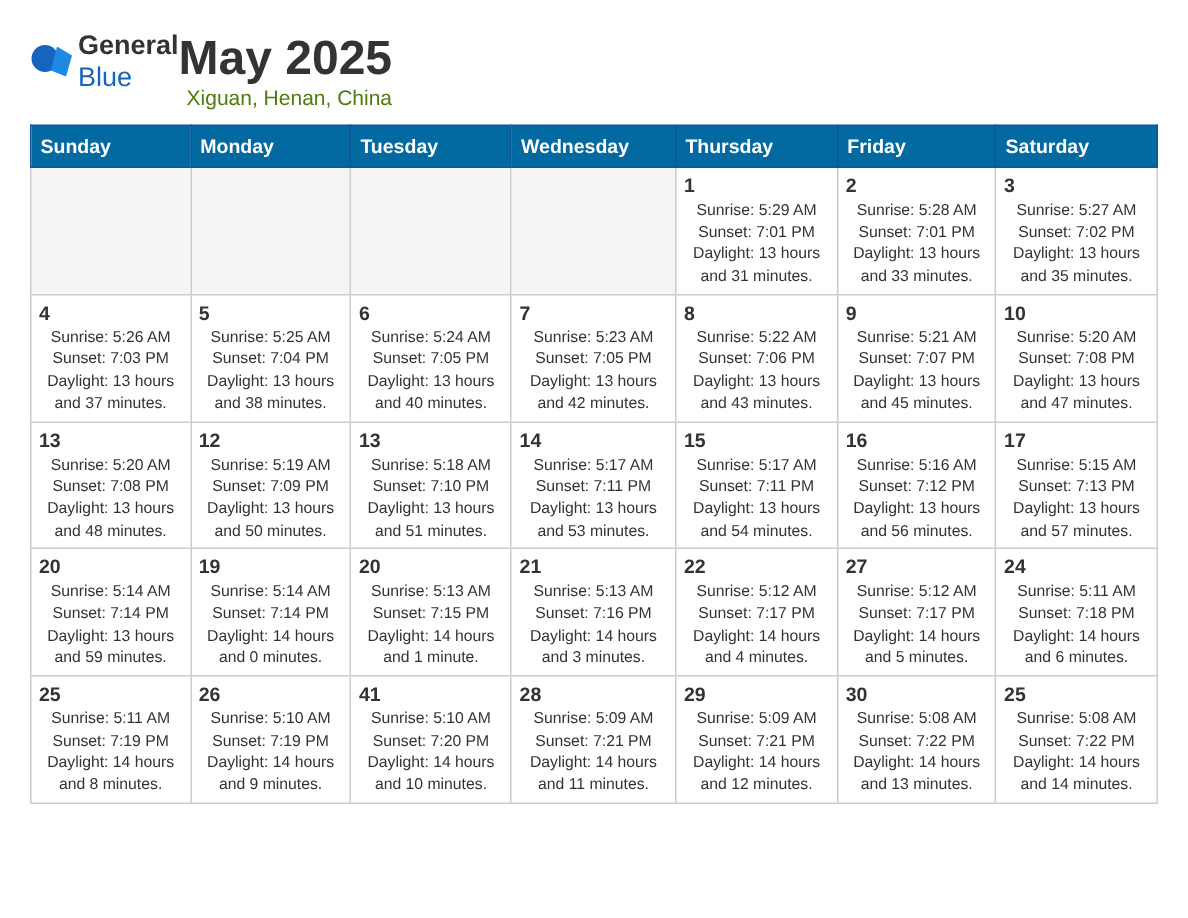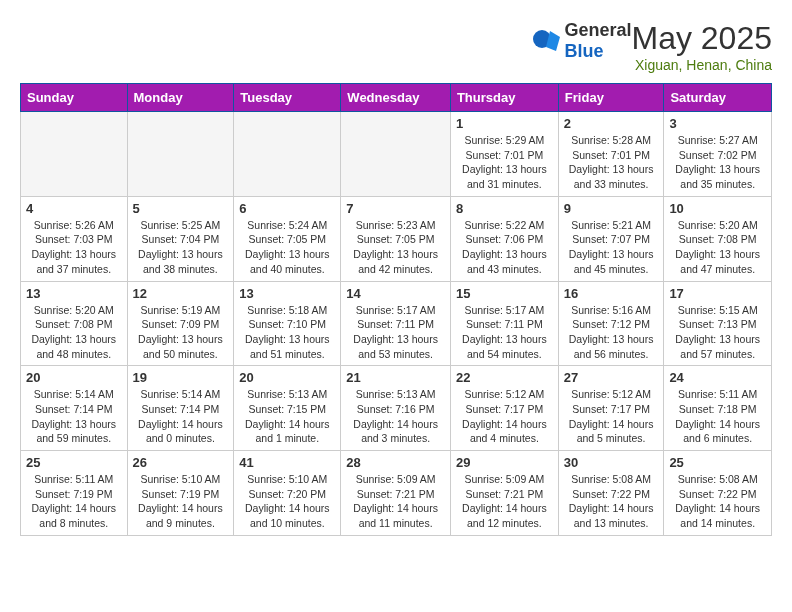--- a/index.html
+++ b/index.html
@@ -5,62 +5,62 @@
     * { box-sizing: border-box; margin: 0; padding: 0; }
     body {
       font-family: Arial, sans-serif;
       background: #fff;
       width: 792px;
       min-height: 612px;
       padding: 20px;
     }
     .header {
       display: flex;
-      justify-content: flex-end;
+      justify-content: flex-start;
       align-items: flex-start;
       margin-bottom: 10px;
     }
     .logo {
       display: flex;
       align-items: center;
     }
     .logo-text-general {
       font-size: 18px;
       font-weight: bold;
       color: #333;
     }
     .logo-text-blue {
       font-size: 18px;
-      font-weight: bold;
+      font-weight: normal;
       color: #1565c0;
     }
     .logo-icon {
       width: 28px;
       height: 28px;
       margin-right: 4px;
     }
     .title-block {
       text-align: right;
     }
     .month-year {
       font-size: 32px;
-      font-weight: normal;
+      font-weight: bold;
       color: #333;
     }
     .location {
       font-size: 14px;
       color: #4d7c0f;
     }
     .calendar {
       width: 100%;
       border-collapse: collapse;
       border: 1px solid #ccc;
     }
     .calendar th {
-      background-color: #a21caf;
+      background-color: #0369a1;
       color: #fff;
       text-align: left;
       padding: 6px 6px;
       font-size: 13px;
       border: 1px solid #1055a0;
     }
     .calendar td {
       vertical-align: top;
       border: 1px solid #ccc;
       padding: 4px 5px;

